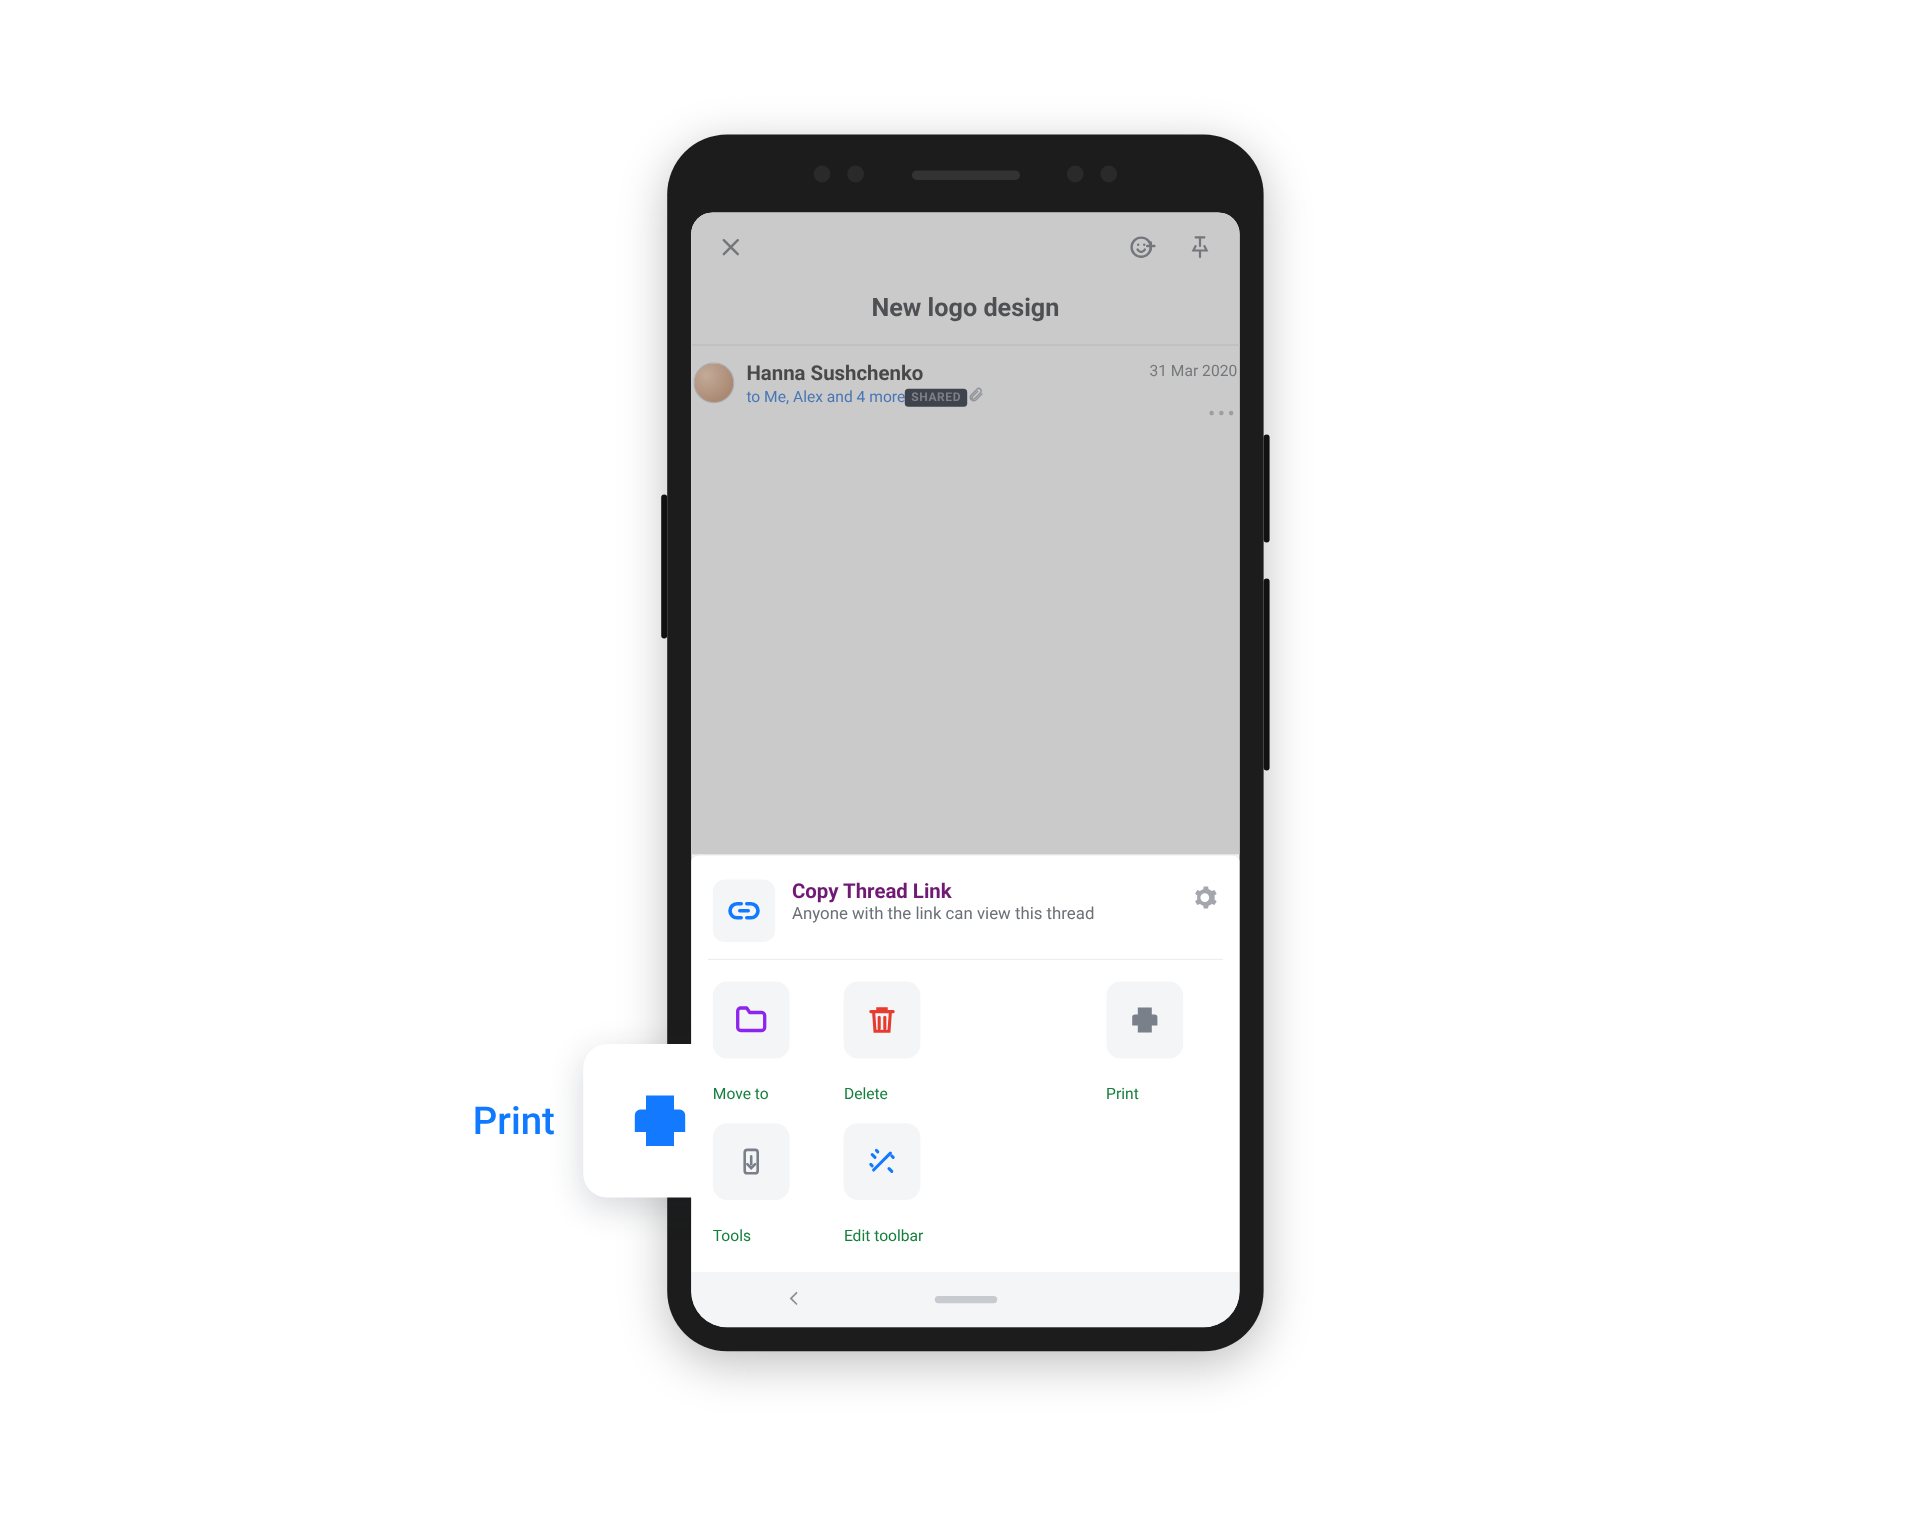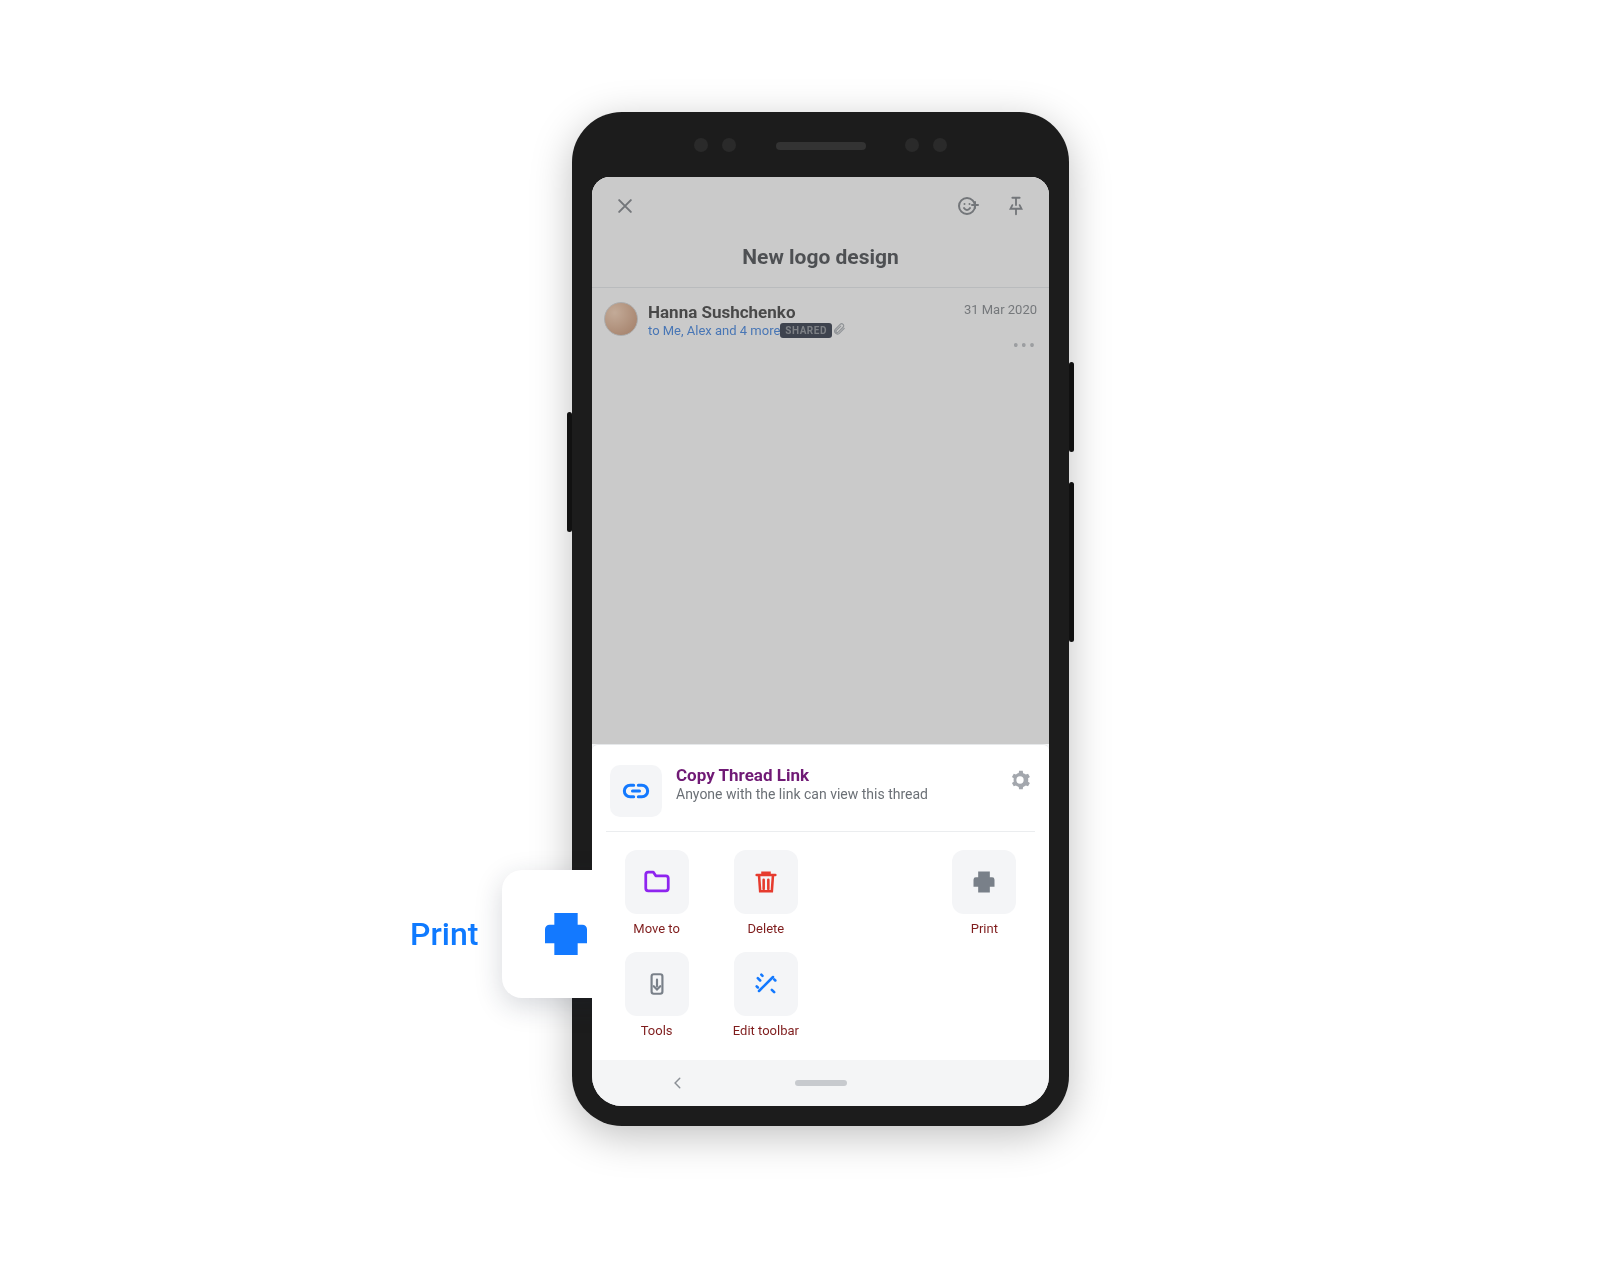--- a/index.html
+++ b/index.html
@@ -5,21 +5,21 @@
   * { box-sizing: border-box; margin: 0; padding: 0; }
   body {
     font-family: -apple-system, BlinkMacSystemFont, 'Segoe UI', Roboto, Helvetica, Arial, sans-serif;
     background: #fff;
     width: 1600px;
     height: 1282px;
     position: relative;
   }
   .stage {
     position: absolute;
-    left: 16px; top: 0; width: 1544px; height: 1282px;
+    left: 0; top: 0; width: 1544px; height: 1282px;
   }
 
   
   .phone {
     position: absolute;
     left: 556px;
     top: 112px;
     width: 497px;
     height: 1014px;
     background: #1c1c1c;
@@ -84,21 +84,21 @@
   .subject {
     text-align: center;
     font-size: 21px;
     font-weight: 700;
     color: #2a2e33;
     padding: 10px 16px 18px;
     border-bottom: 1px solid #e2e5e8;
   }
 
   .msg {
-    padding: 14px 12px 10px;
+    padding: 14px 2px 10px;
   }
   .msg-head {
     display: flex;
     align-items: flex-start;
     gap: 10px;
   }
   .avatar {
     width: 34px; height: 34px; border-radius: 50%;
     background: radial-gradient(circle at 30% 30%, #f3c9a9, #b97a53);
     border: 1px solid #ccc;
@@ -146,22 +146,22 @@
   .copy-sub { font-size:14px; color:#6b7076; line-height:1.35; max-width:260px; }
   .gear { color:#9fa4aa; margin-top:4px; }
 
   .grid {
     display: grid;
     grid-template-columns: repeat(4, 1fr);
     gap: 16px 16px;
     padding: 18px 4px 4px;
   }
   .action {
-    display:flex; flex-direction:column; align-items:center; gap:7px;
-    font-size:13px; color:#7f1d1d;
+    display:flex; flex-direction:column; gap:23px;
+    font-size:13px; color:#15803d;
   }
   .tile {
     width: 64px; height: 64px; border-radius: 12px;
     background: #f4f5f7;
     display:flex; align-items:center; justify-content:center;
   }
 
   
   .navbar {
     height: 46px;

